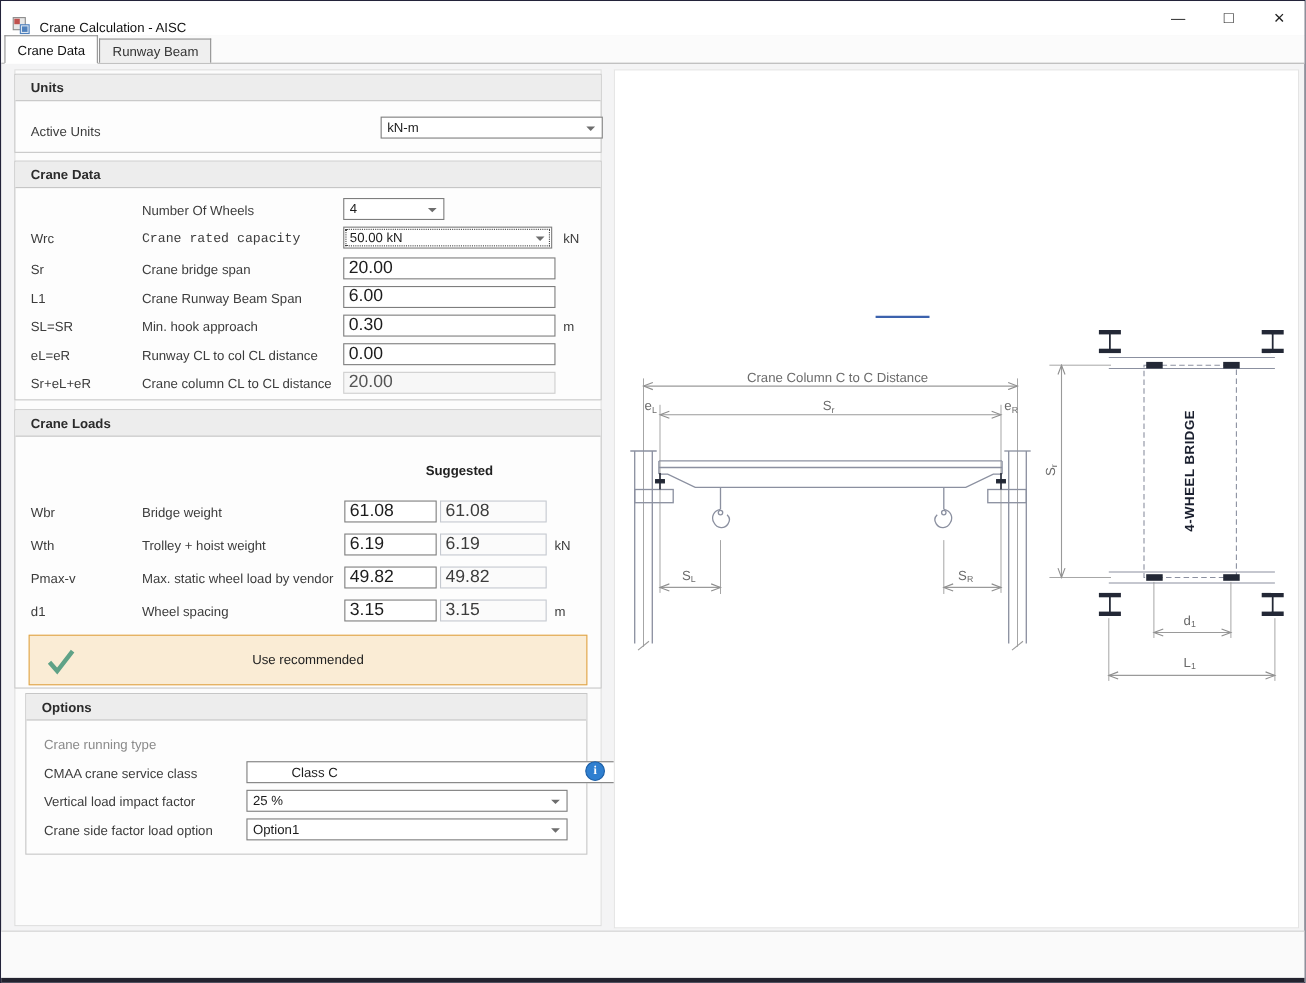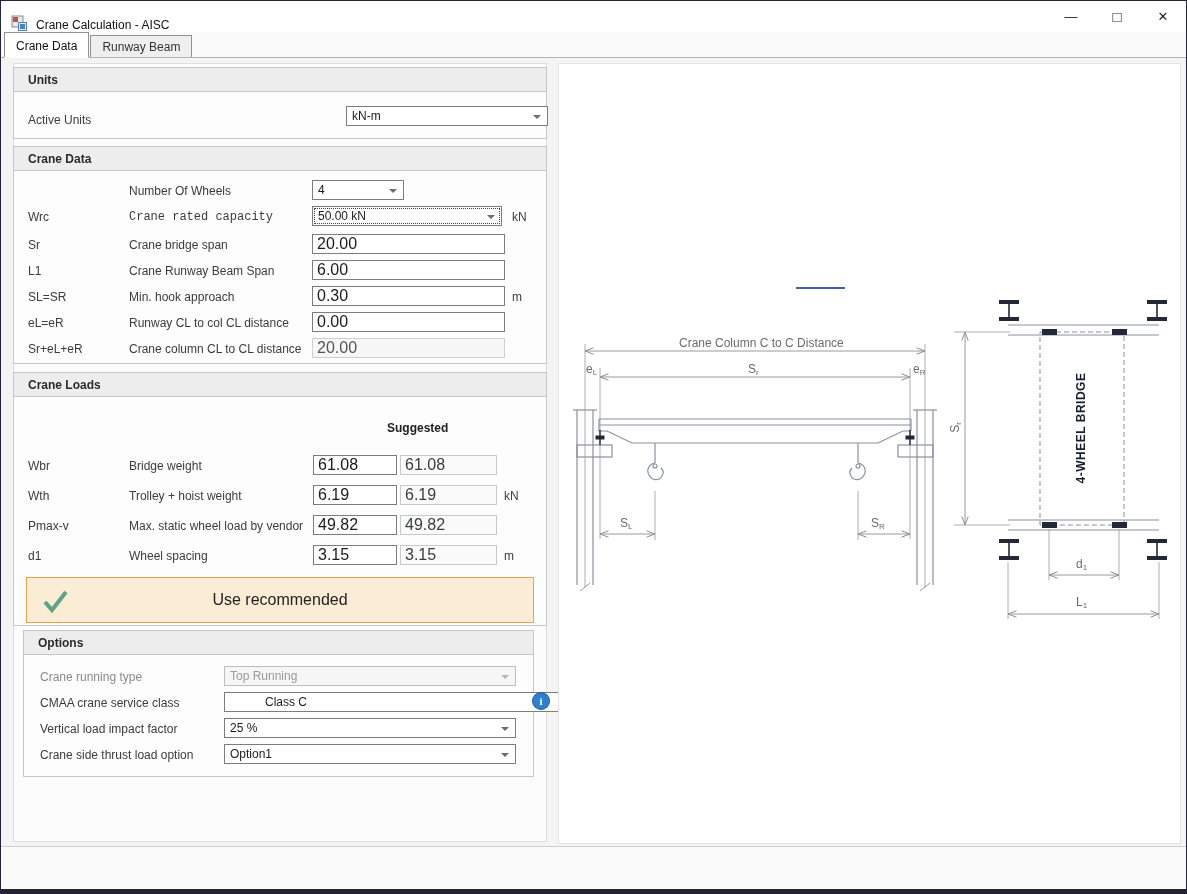--- a/index.html
+++ b/index.html
@@ -50,21 +50,21 @@
                   border-top:4px solid #6d6d6d; }
   .combo.focused { outline:1px dotted #444; outline-offset:-3px; }
   .combo.disabled { border-color:#bdbdbd; background:#f6f6f6; color:#9a9a9a; }
   .combo.disabled .caret { border-top-color:#b5b5b5; }
 
   .unit { position:absolute; font-size:12px; color:#3c3c3c; }
 
   #use-recommended { position:absolute; left:12px; top:204px; width:508px; height:46px;
                      background:#faecd5; border:1px solid #e0a648; display:flex;
                      align-items:center; justify-content:center; cursor:default; }
-  #use-recommended .txt { font-size:16px; color:#222; }
+  #use-recommended .txt { font-size:12px; color:#222; }
   #use-recommended svg { position:absolute; left:14px; top:9px; }
 
   #info-icon { position:absolute; left:531px; top:691px; width:18px; height:18px;
                border-radius:50%; background:#2f7fd0; border:1px solid #1d5fa6;
                color:#ffffff; font-weight:bold; font-size:11px; text-align:center;
                line-height:16px; font-family:"Liberation Serif", serif; z-index:5; }
 
   
   #diagram-panel { position:absolute; left:557px; top:62px; width:623px; height:781px;
                    background:#ffffff; border:1px solid #e4e4e4; }
@@ -181,38 +181,34 @@
         <polyline points="4,15 11,23 25,5" fill="none" stroke="#5fa287" stroke-width="4"></polyline>
       </svg>
       <span class="txt">Use recommended</span>
     </div>
   </div>
 
   <div class="section" style="left:22px; top:629px; width:511px; height:147px;">
     <div class="section-header">Options</div>
 
     <span class="lbl dim" style="left:16px; top:39px;">Crane running type</span>
-    <div class="combo disabled" style="left:200px; top:35px; width:292px;">
-      <span>Top Running</span>
-      <span class="caret"></span>
-    </div>
 
     <span class="lbl" style="left:16px; top:65px;">CMAA crane service class</span>
     <div class="combo" style="left:200px; top:61px; width:352px;padding-left:40px;">
       <span>Class C</span>
       <span class="caret"></span>
     </div>
 
     <span class="lbl" style="left:16px; top:91px;">Vertical load impact factor</span>
     <div class="combo" style="left:200px; top:87px; width:292px;">
       <span>25 %</span>
       <span class="caret"></span>
     </div>
 
-    <span class="lbl" style="left:16px; top:117px;">Crane side thrust load option</span>
+    <span class="lbl" style="left:16px; top:117px;">Crane side factor load option</span>
     <div class="combo" style="left:200px; top:113px; width:292px;">
       <span>Option1</span>
       <span class="caret"></span>
     </div>
   </div>
 
   <div id="info-icon">i</div>
 
   <div id="diagram-panel">
     <svg width="623" height="781" viewBox="557 62 623 781">

